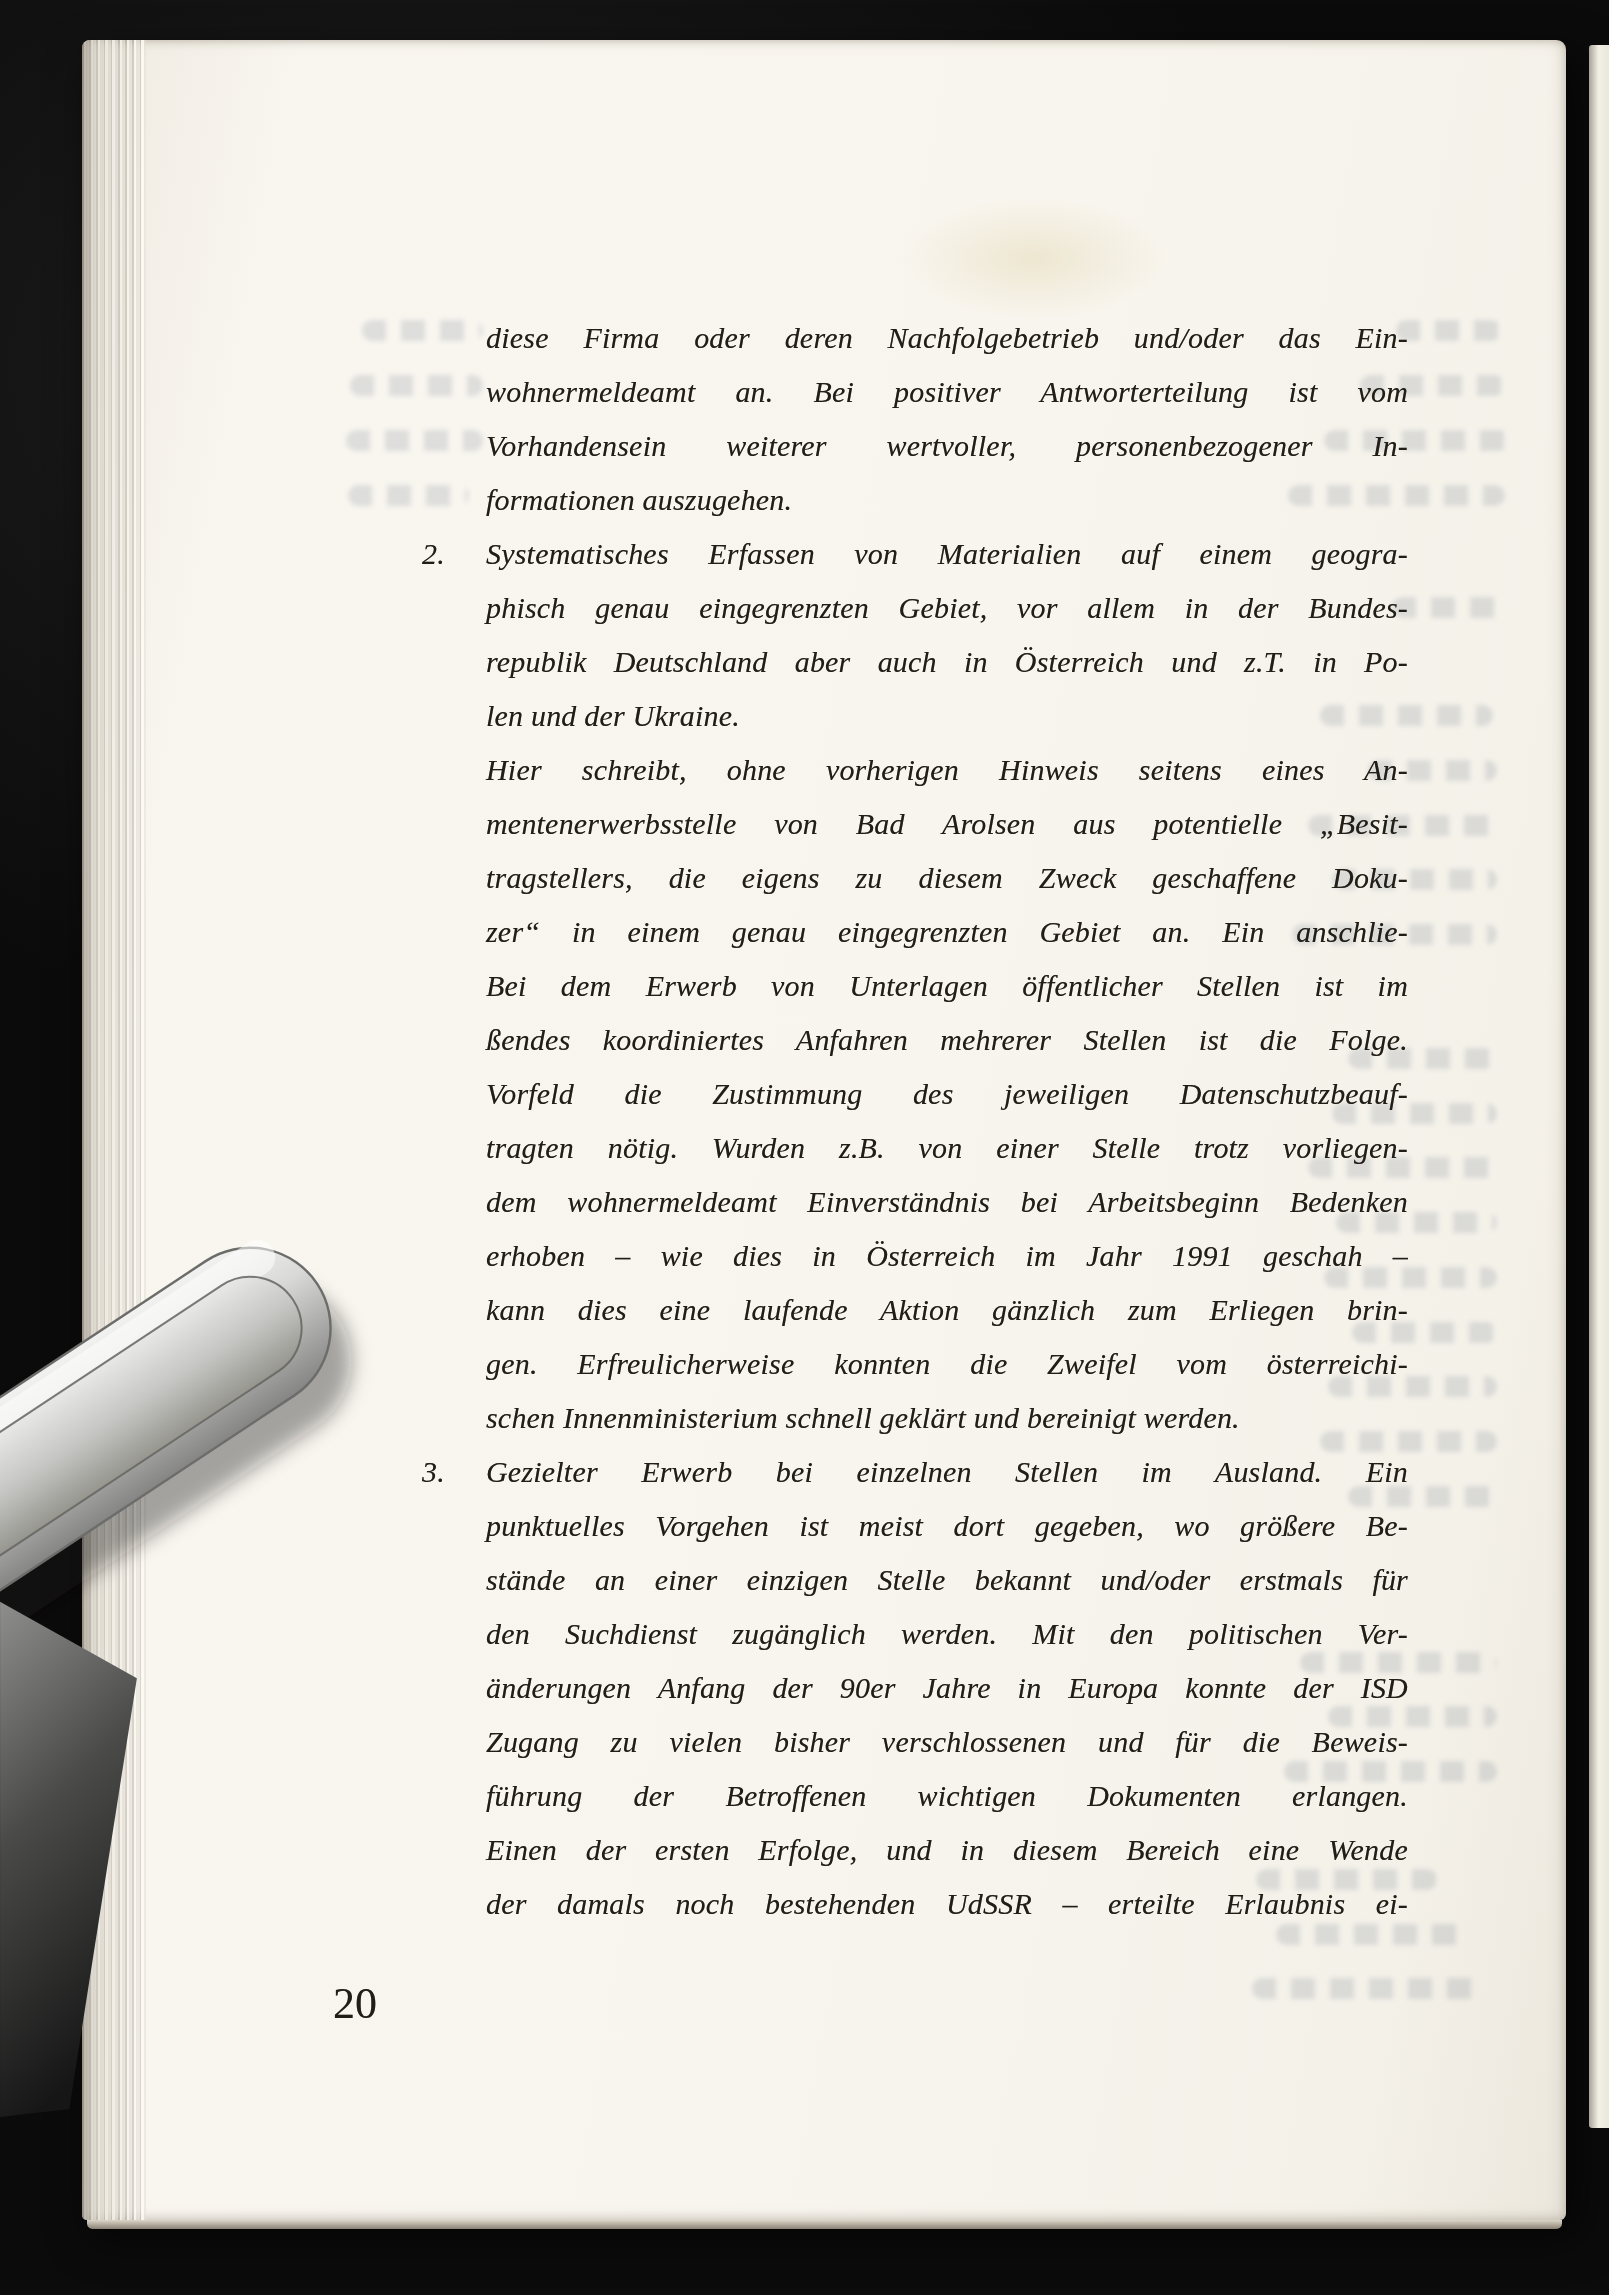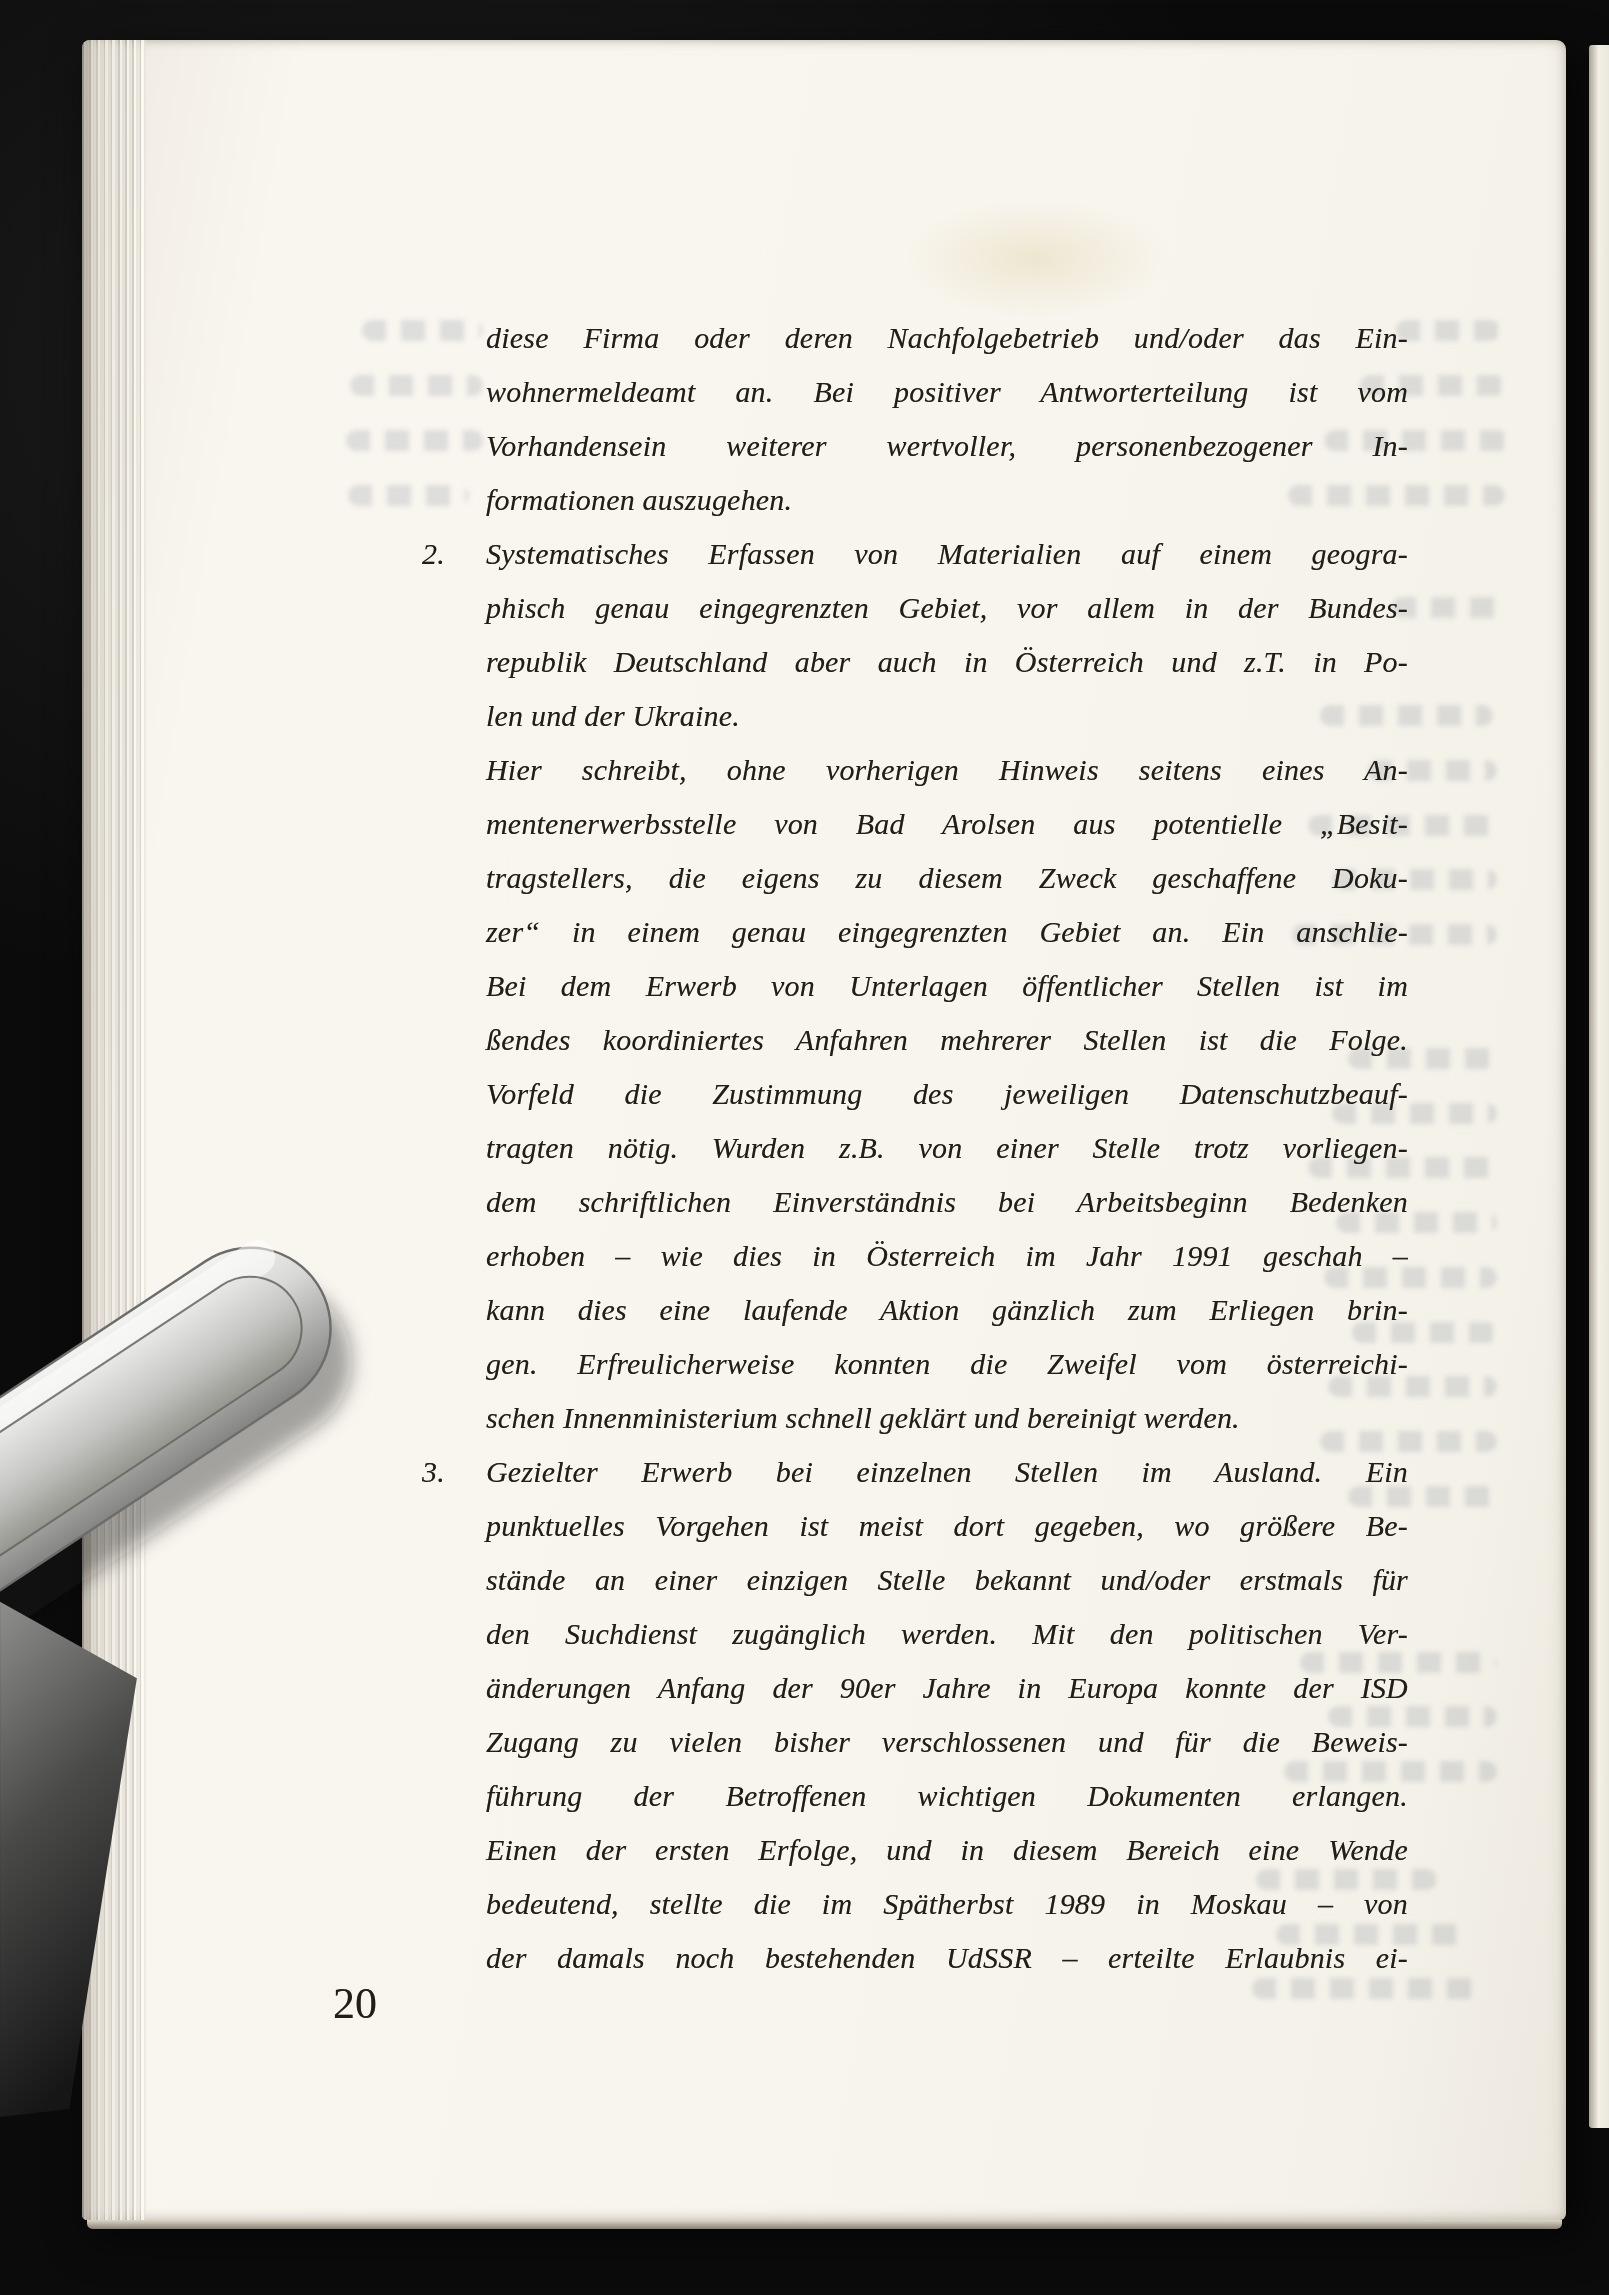--- a/index.html
+++ b/index.html
@@ -95,37 +95,36 @@
       </div>
       <div class="block">
         <div class="tline">Hier schreibt, ohne vorherigen Hinweis seitens eines An-</div>
         <div class="tline">mentenerwerbsstelle von Bad Arolsen aus potentielle „Besit-</div>
         <div class="tline">tragstellers, die eigens zu diesem Zweck geschaffene Doku-</div>
         <div class="tline">zer“ in einem genau eingegrenzten Gebiet an. Ein anschlie-</div>
         <div class="tline">Bei dem Erwerb von Unterlagen öffentlicher Stellen ist im</div>
         <div class="tline">ßendes koordiniertes Anfahren mehrerer Stellen ist die Folge.</div>
         <div class="tline">Vorfeld die Zustimmung des jeweiligen Datenschutzbeauf-</div>
         <div class="tline">tragten nötig. Wurden z.B. von einer Stelle trotz vorliegen-</div>
-        <div class="tline">dem schriftlichen Einverständnis bei Arbeitsbeginn Bedenken</div>
+        <div class="tline">dem wohnermeldeamt Einverständnis bei Arbeitsbeginn Bedenken</div>
         <div class="tline">erhoben – wie dies in Österreich im Jahr 1991 geschah –</div>
         <div class="tline">kann dies eine laufende Aktion gänzlich zum Erliegen brin-</div>
         <div class="tline">gen. Erfreulicherweise konnten die Zweifel vom österreichi-</div>
         <div class="tline tlast">schen Innenministerium schnell geklärt und bereinigt werden.</div>
       </div>
       <div class="block">
         <span class="marker">3.</span>
         <div class="tline">Gezielter Erwerb bei einzelnen Stellen im Ausland. Ein</div>
         <div class="tline">punktuelles Vorgehen ist meist dort gegeben, wo größere Be-</div>
         <div class="tline">stände an einer einzigen Stelle bekannt und/oder erstmals für</div>
         <div class="tline">den Suchdienst zugänglich werden. Mit den politischen Ver-</div>
         <div class="tline">änderungen Anfang der 90er Jahre in Europa konnte der ISD</div>
         <div class="tline">Zugang zu vielen bisher verschlossenen und für die Beweis-</div>
         <div class="tline">führung der Betroffenen wichtigen Dokumenten erlangen.</div>
         <div class="tline">Einen der ersten Erfolge, und in diesem Bereich eine Wende</div>
-        <div class="tline">bedeutend, stellte die im Spätherbst 1989 in Moskau – von</div>
         <div class="tline">der damals noch bestehenden UdSSR – erteilte Erlaubnis ei-</div>
       </div>
     </div>
 
   <div class="pagenum">20</div>
 
   <svg class="clip-svg" width="419" height="974" viewBox="0 0 520 1210">
     <defs>
       <linearGradient id="metalA" x1="0" y1="0" x2="0" y2="1">
         <stop offset="0" stop-color="#f2f2f0"></stop>

